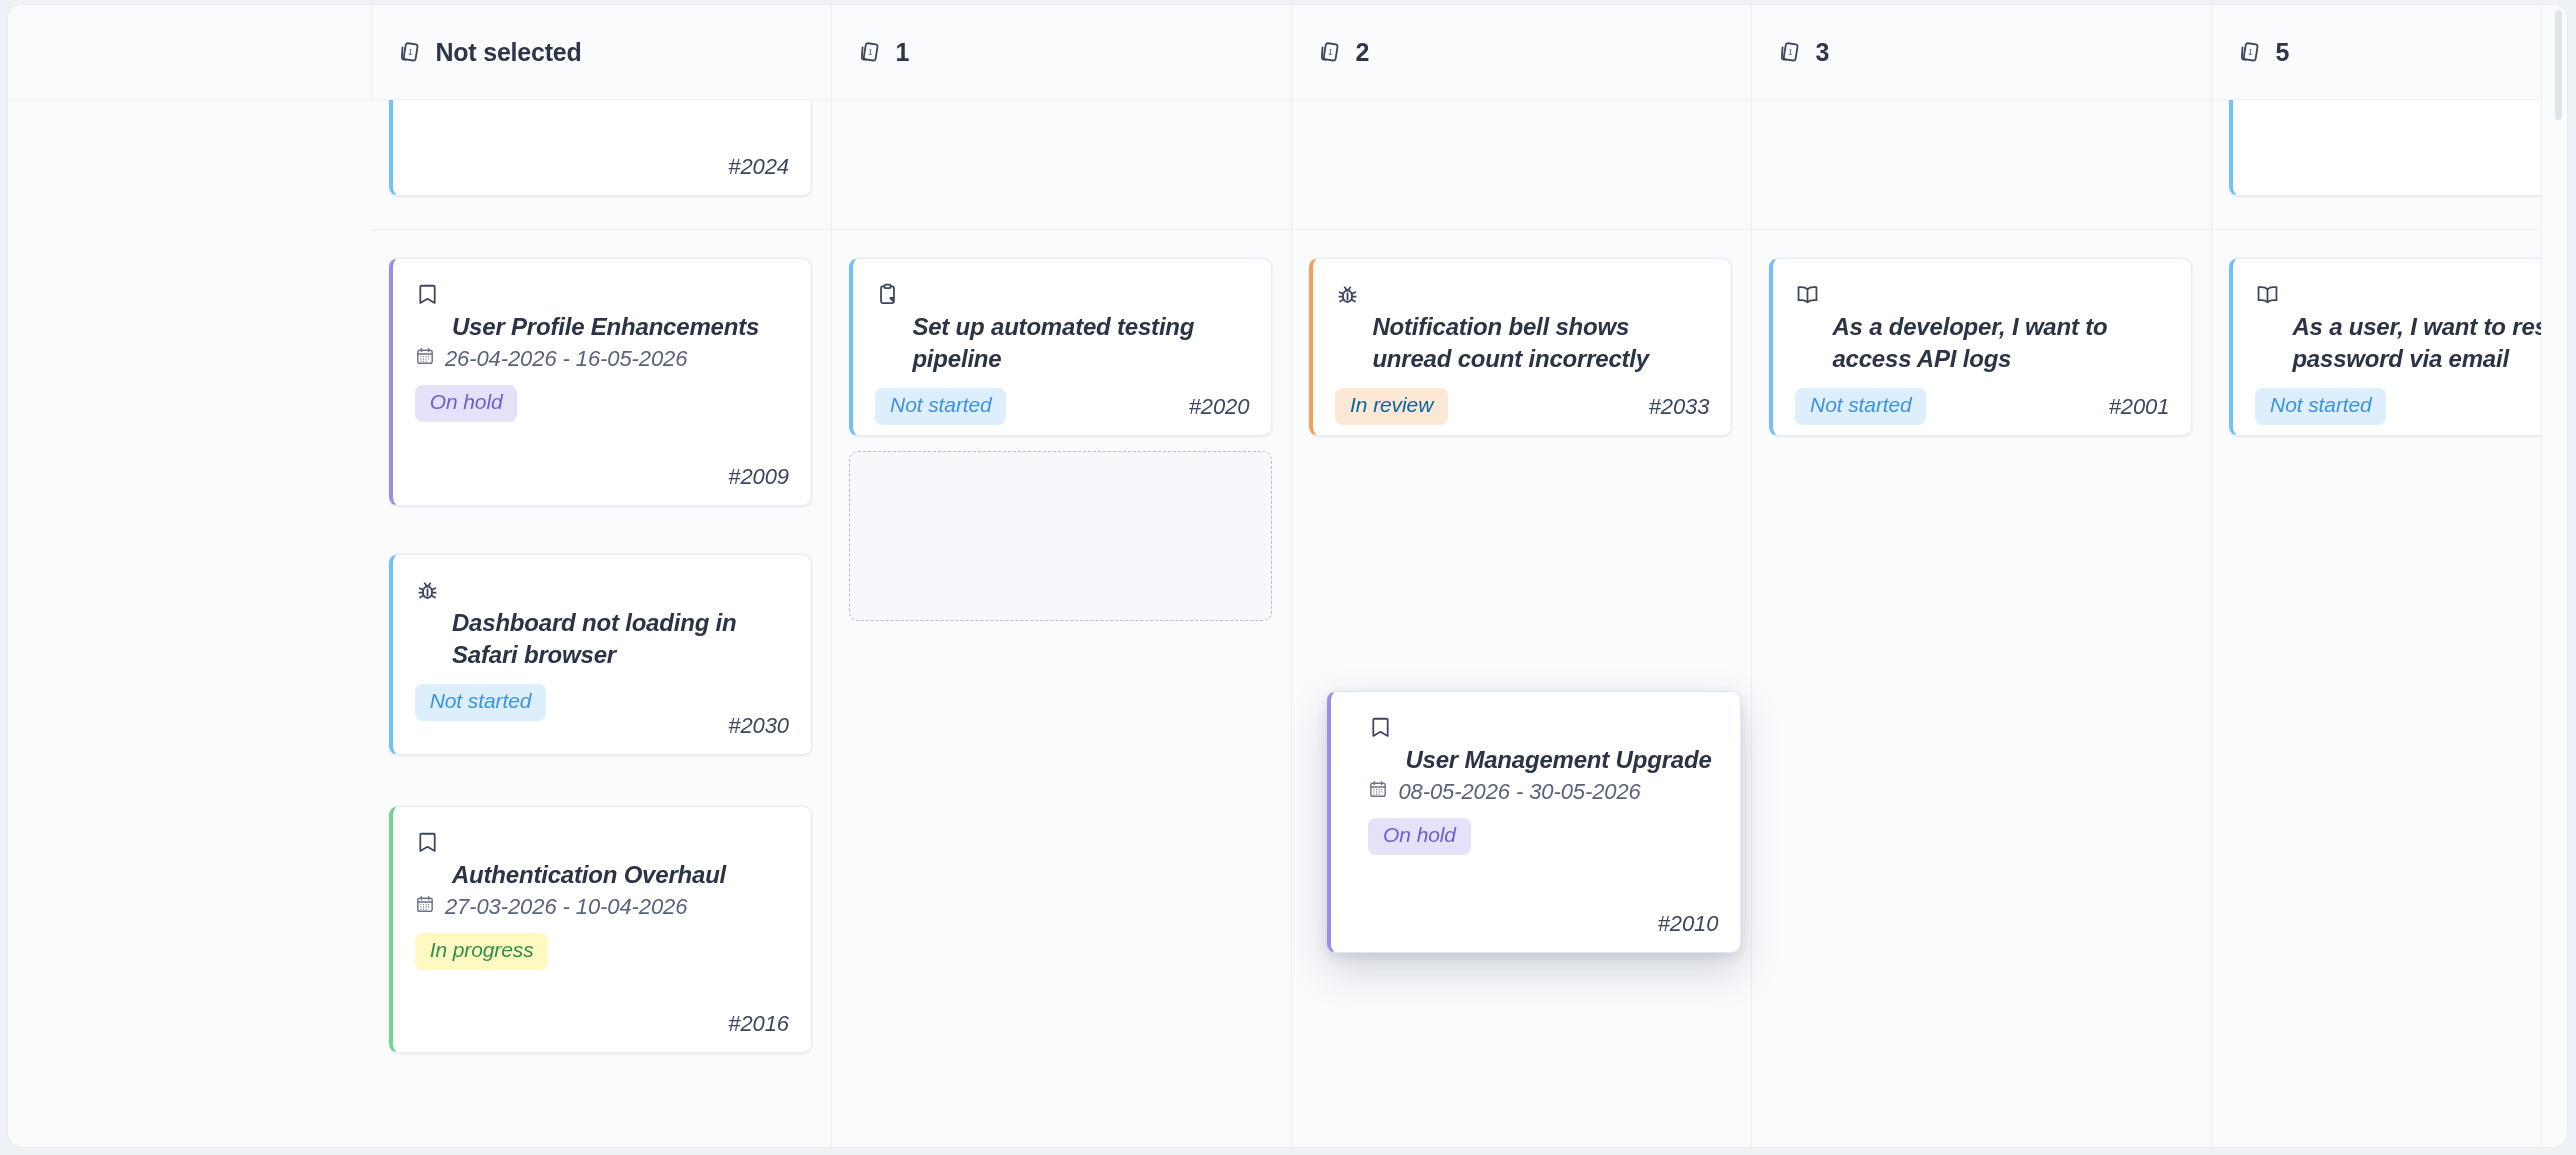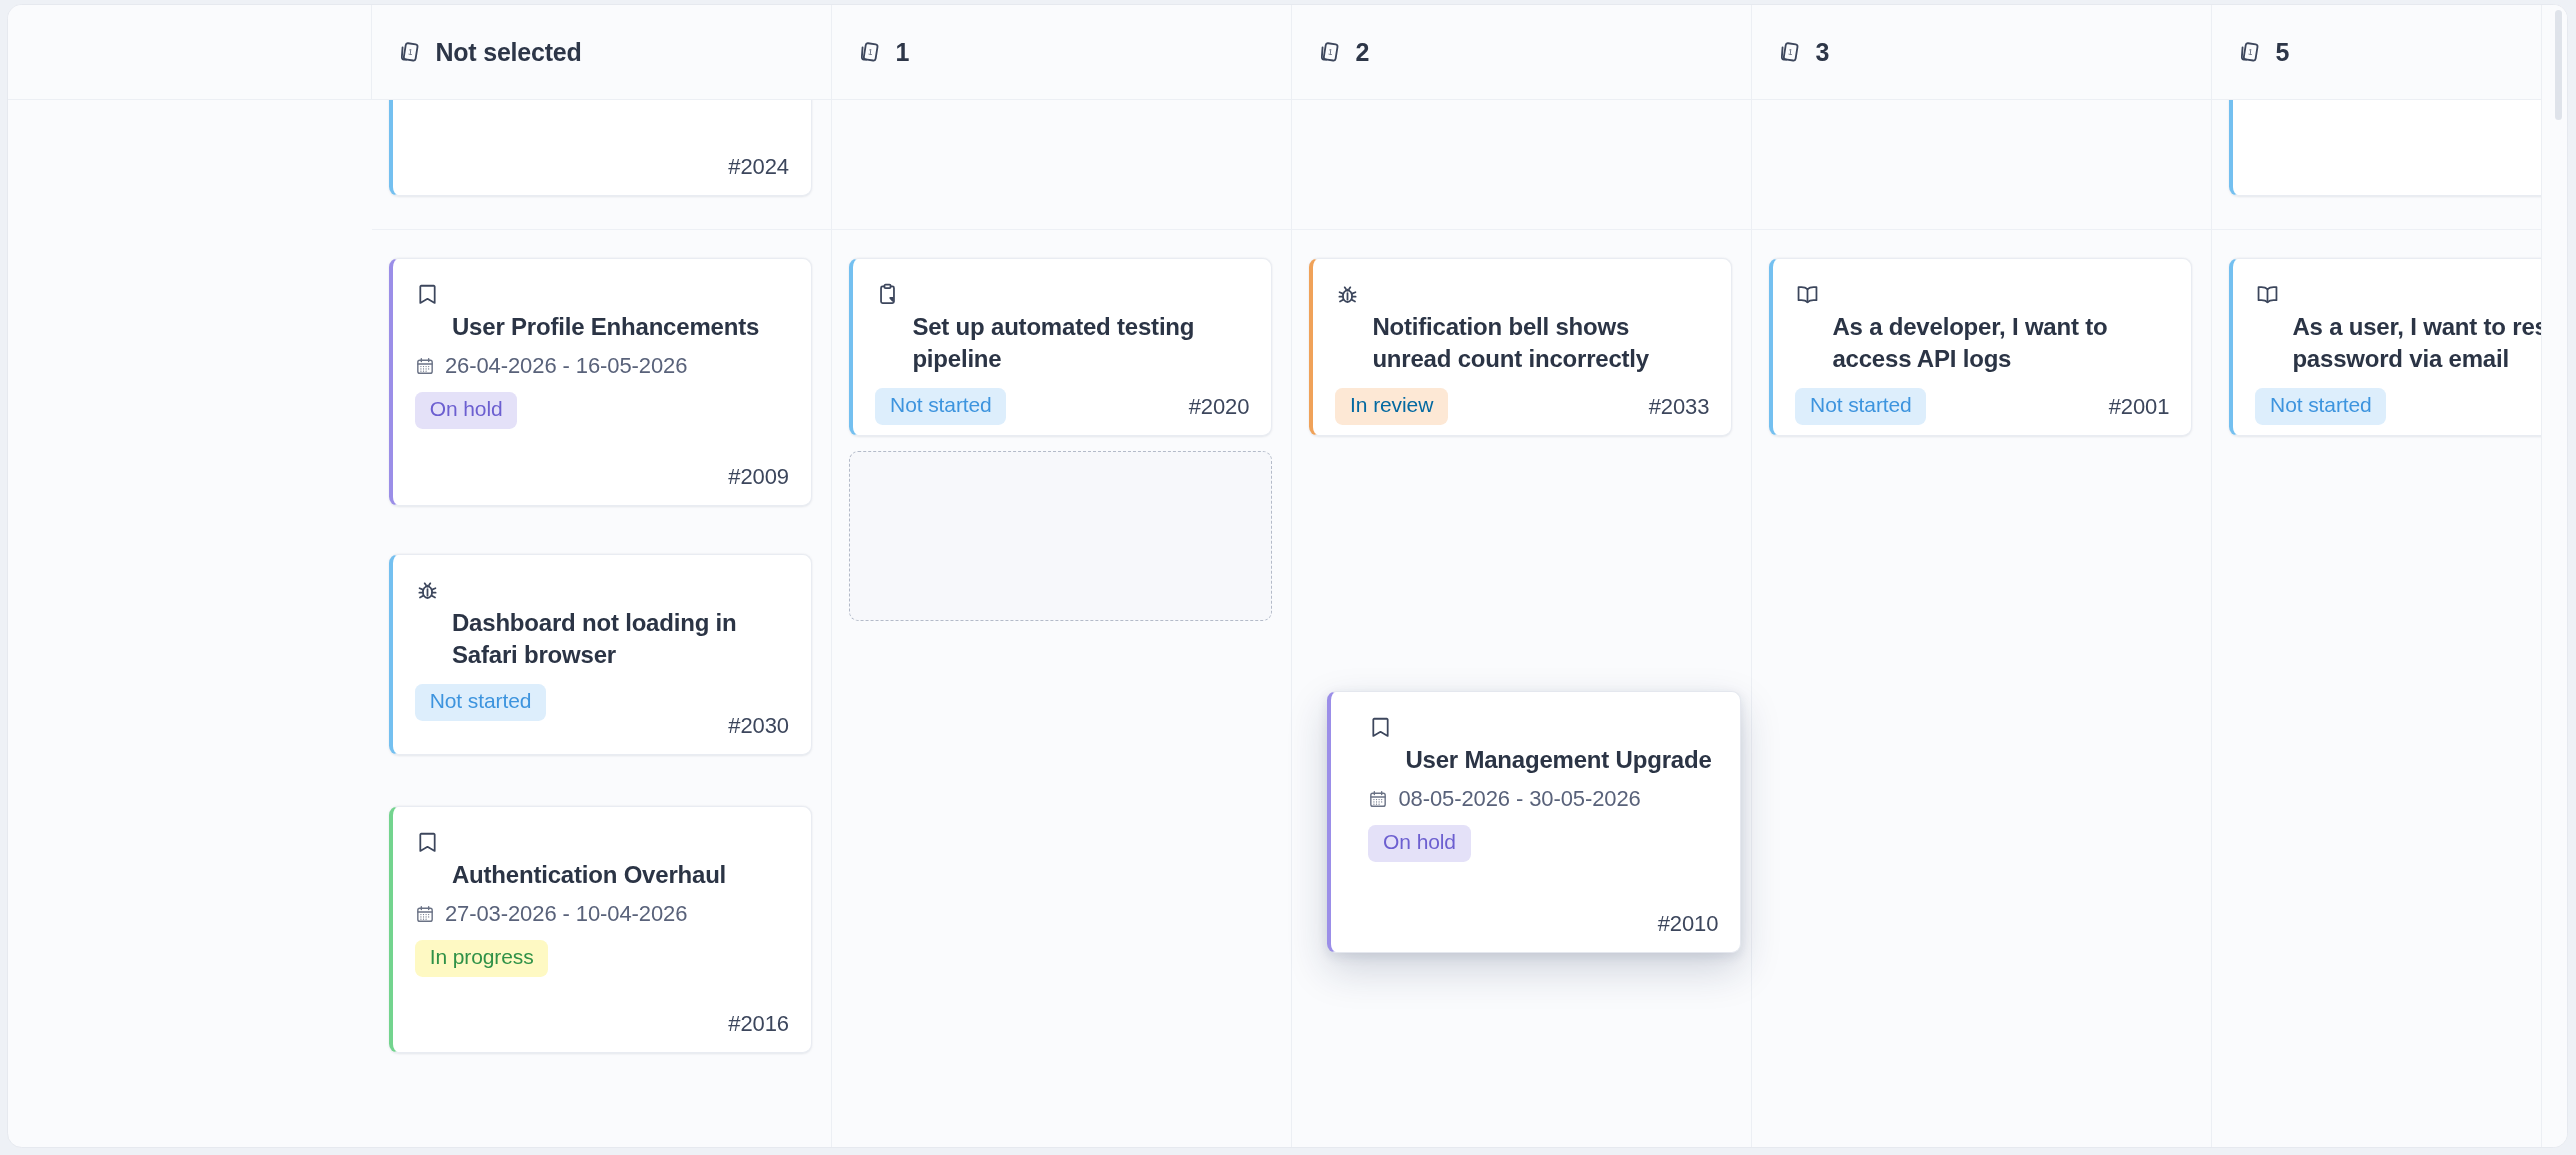--- a/index.html
+++ b/index.html
@@ -89,38 +89,39 @@
   .card {
     position: absolute;
     background: #ffffff;
     border: 0.9px solid #e9ecf2;
     border-left-width: 4.6px;
     border-left-style: solid;
     border-radius: 9.2px;
     box-shadow: 0 0.9px 2.8px rgba(24,39,75,0.06), 0 0.9px 1.8px rgba(24,39,75,0.04);
     padding: 20px 22px 16.6px 22px;
     overflow: hidden;
+    font-style: italic;
   }
   .card-title-row {
     display: flex; align-items: flex-start; gap: 12px;
   }
   .type-icon {
     flex: 0 0 auto; width: 25px; height: 25px;
     margin-top: 3.7px;
     display: block;
   }
   .card-title {
     font-size: 24px; line-height: 32px; font-weight: 700;
     color: #2b3445; letter-spacing: -0.2px;
     word-break: break-word;
     margin-top: 32px;
   }
   .card-dates {
-    display: flex; align-items: center; gap: 10px;
-    margin-top: 10px;
+    display: flex; gap: 10px;
+    margin-top: 3px;
   }
   .cal-icon { flex: 0 0 auto; width: 20px; height: 20px; display:block; }
   .date-text {
     font-size: 22px; color: #59627a; letter-spacing: -0.1px;
     white-space: nowrap;
   }
   .badge {
     display: inline-block; margin-top: 13px;
     padding: 5.5px 14.7px 7.4px 14.7px;
     border-radius: 7.4px;

